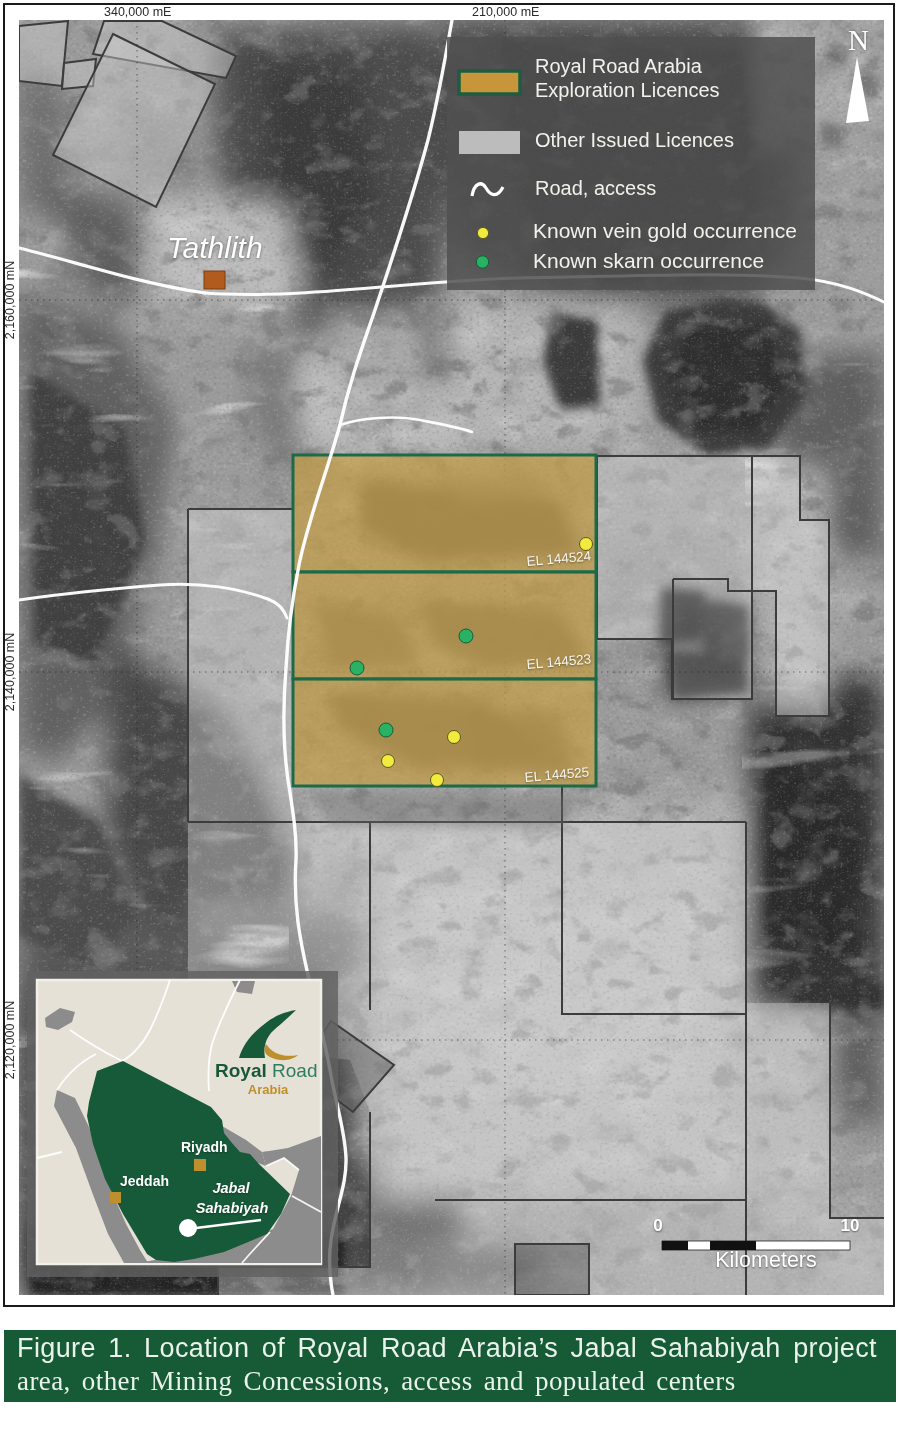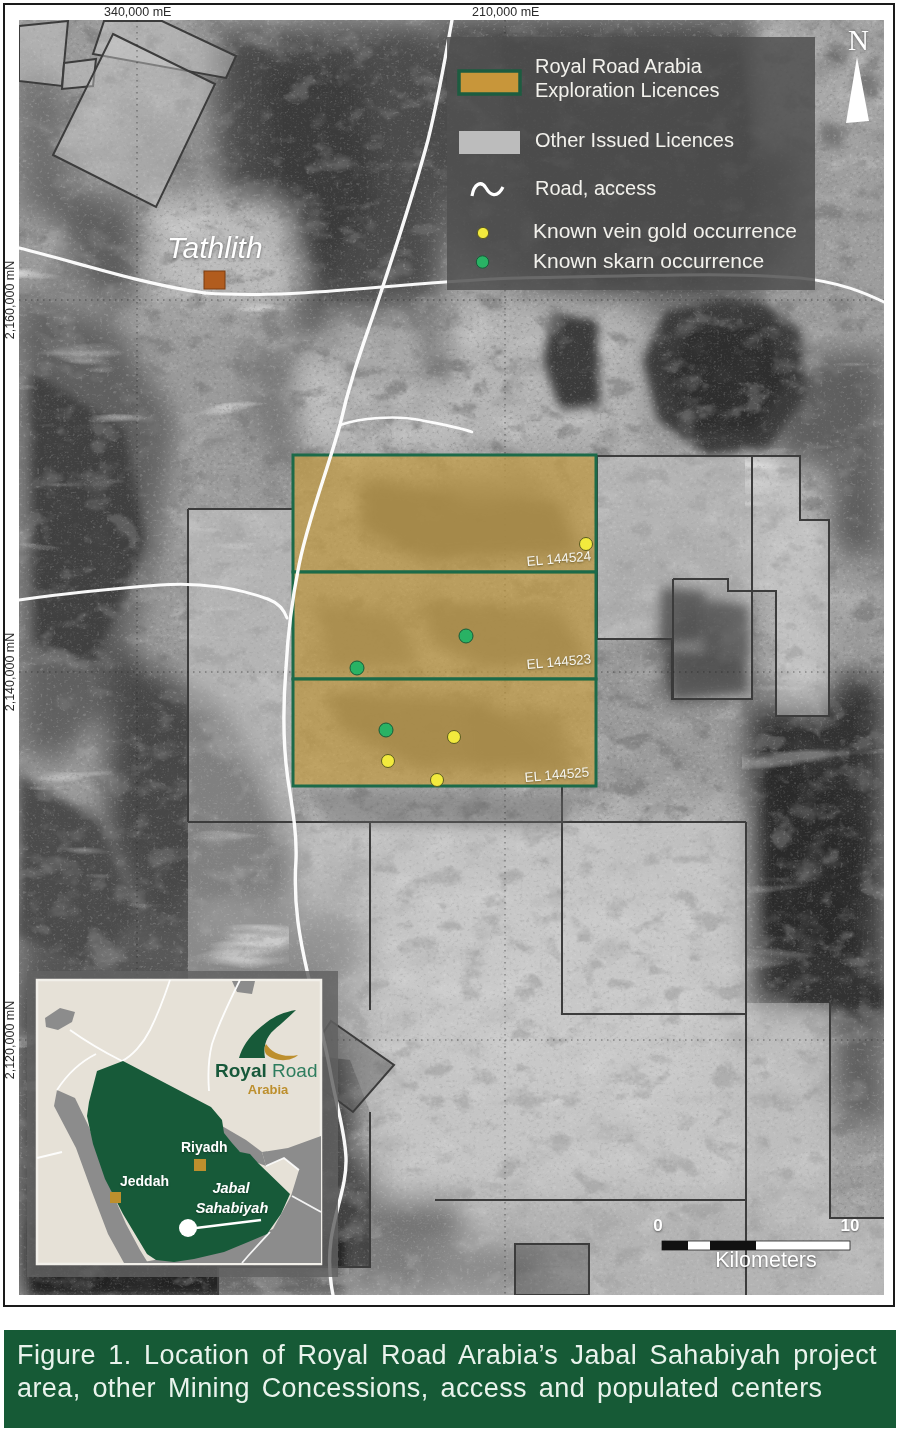--- a/index.html
+++ b/index.html
@@ -2,23 +2,23 @@
 <html><head>
 <meta charset="utf-8">
 <style>
   html,body{margin:0;padding:0;}
   body{width:900px;height:1434px;background:#ffffff;position:relative;
        font-family:"Liberation Sans", sans-serif; overflow:hidden;}
   #frame{position:absolute;left:3px;top:3px;width:892px;height:1304px;
          border:2px solid #1a1a1a;box-sizing:border-box;background:#ffffff;}
   .coord{position:absolute;font-size:12.5px;color:#2b2b2b;}
   #mapwrap{position:absolute;left:14px;top:15px;width:865px;height:1275px;}
-  #caption{position:absolute;left:4px;top:1330px;width:892px;height:98px;
+  #caption{position:absolute;left:4px;top:1330px;width:892px;height:72px;
            background:#165a36;color:#e9f3ec;font-size:27px;line-height:32.5px;letter-spacing:0.4px;
-           box-sizing:border-box;padding:9px 14px 0 13px;}
+           box-sizing:border-box;padding:2px 14px 0 13px;}
 </style>
 </head>
 <body>
 <div id="frame">
   <div class="coord" style="left:99px;top:0px;">340,000 mE</div>
   <div class="coord" style="left:467px;top:0px;">210,000 mE</div>
   <div class="coord" style="left:-34px;top:288px;transform:rotate(-90deg);transform-origin:center;">2,160,000 mN</div>
   <div class="coord" style="left:-34px;top:660px;transform:rotate(-90deg);transform-origin:center;">2,140,000 mN</div>
   <div class="coord" style="left:-34px;top:1028px;transform:rotate(-90deg);transform-origin:center;">2,120,000 mN</div>
   <div id="mapwrap">
@@ -299,13 +299,13 @@
         <rect x="662" y="1241" width="26" height="9" fill="#111"></rect>
         <rect x="710" y="1241" width="46" height="9" fill="#111"></rect>
         <text x="658" y="1231" font-size="17" font-weight="bold" fill="#ffffff" text-anchor="middle" style="text-shadow:0 1px 2px rgba(0,0,0,0.5);">0</text>
         <text x="850" y="1231" font-size="17" font-weight="bold" fill="#ffffff" text-anchor="middle" style="text-shadow:0 1px 2px rgba(0,0,0,0.5);">10</text>
         <text x="766" y="1267" font-size="21.5" fill="#ffffff" text-anchor="middle" style="text-shadow:0 1px 2px rgba(0,0,0,0.5);">Kilometers</text>
       </g>
     </g>
   </svg>
   </div>
 </div>
-<div id="caption"><span style="word-spacing:4.5px;white-space:nowrap;">Figure&nbsp;1. Location of Royal Road Arabia’s Jabal Sahabiyah project</span><br><span style="word-spacing:4px;white-space:nowrap;">area, other Mining Concessions, access and populated centers</span></div>
+<div id="caption"><span style="word-spacing:4.5px;white-space:nowrap;">Figure&nbsp;1. Location of Royal Road Arabia’s Jabal Sahabiyah project</span><br><span style="word-spacing:4px;white-space:nowrap;font-family:Liberation Serif, serif;">area, other Mining Concessions, access and populated centers</span></div>
 
 </body></html>

